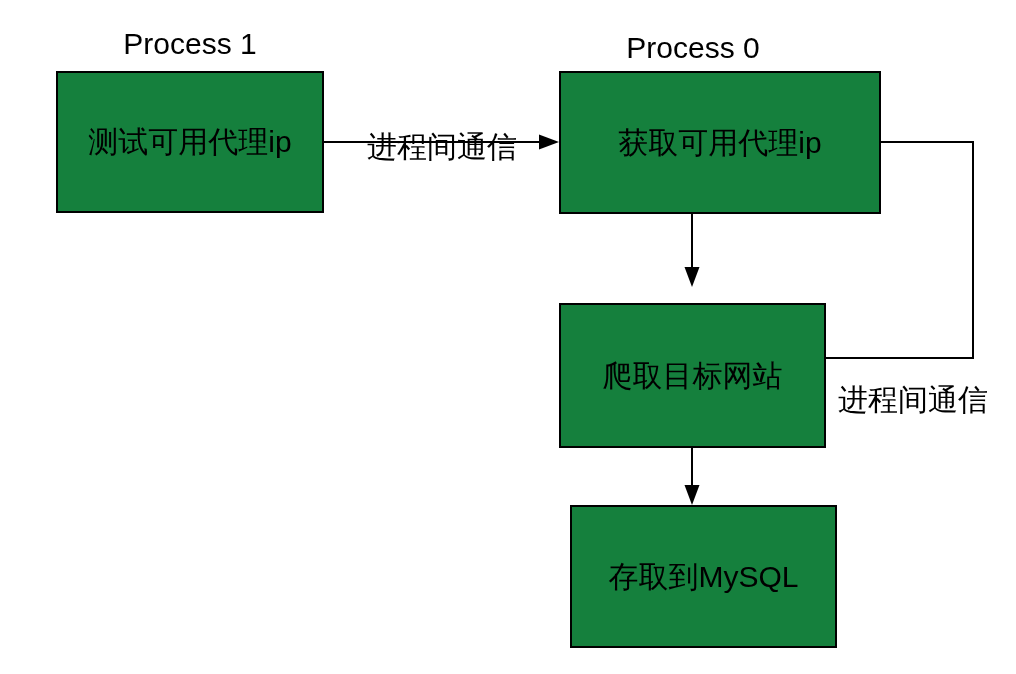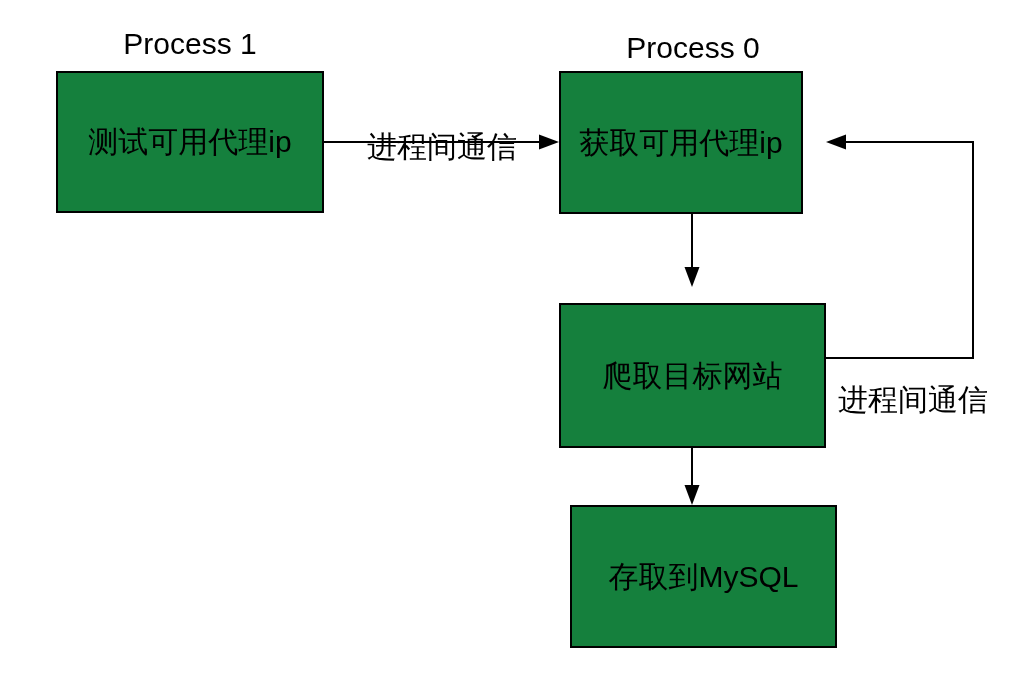--- a/index.html
+++ b/index.html
@@ -30,21 +30,21 @@
     background: #15803d;
     display: flex;
     align-items: center;
     justify-content: center;
     font-size: 30px;
     line-height: 1.2;
     text-align: center;
     white-space: nowrap;
   }
   .node-test-proxy  { left: 56px;  top: 71px;  width: 268px; height: 142px; }
-  .node-get-proxy   { left: 559px; top: 71px;  width: 244px; height: 143px; }
+  .node-get-proxy   { left: 559px; top: 71px;  width: 322px; height: 143px; }
   .node-crawl-site  { left: 559px; top: 287px; width: 267px; height: 145px; margin-top: 16px; }
   .node-store-mysql { left: 559px; top: 505px; width: 267px; height: 143px; margin-left: 11px; }
   .float-label {
     position: absolute;
     transform: translate(-50%, -50%);
     font-size: 30px;
     line-height: 1.2;
     white-space: nowrap;
     text-align: center;
   }

